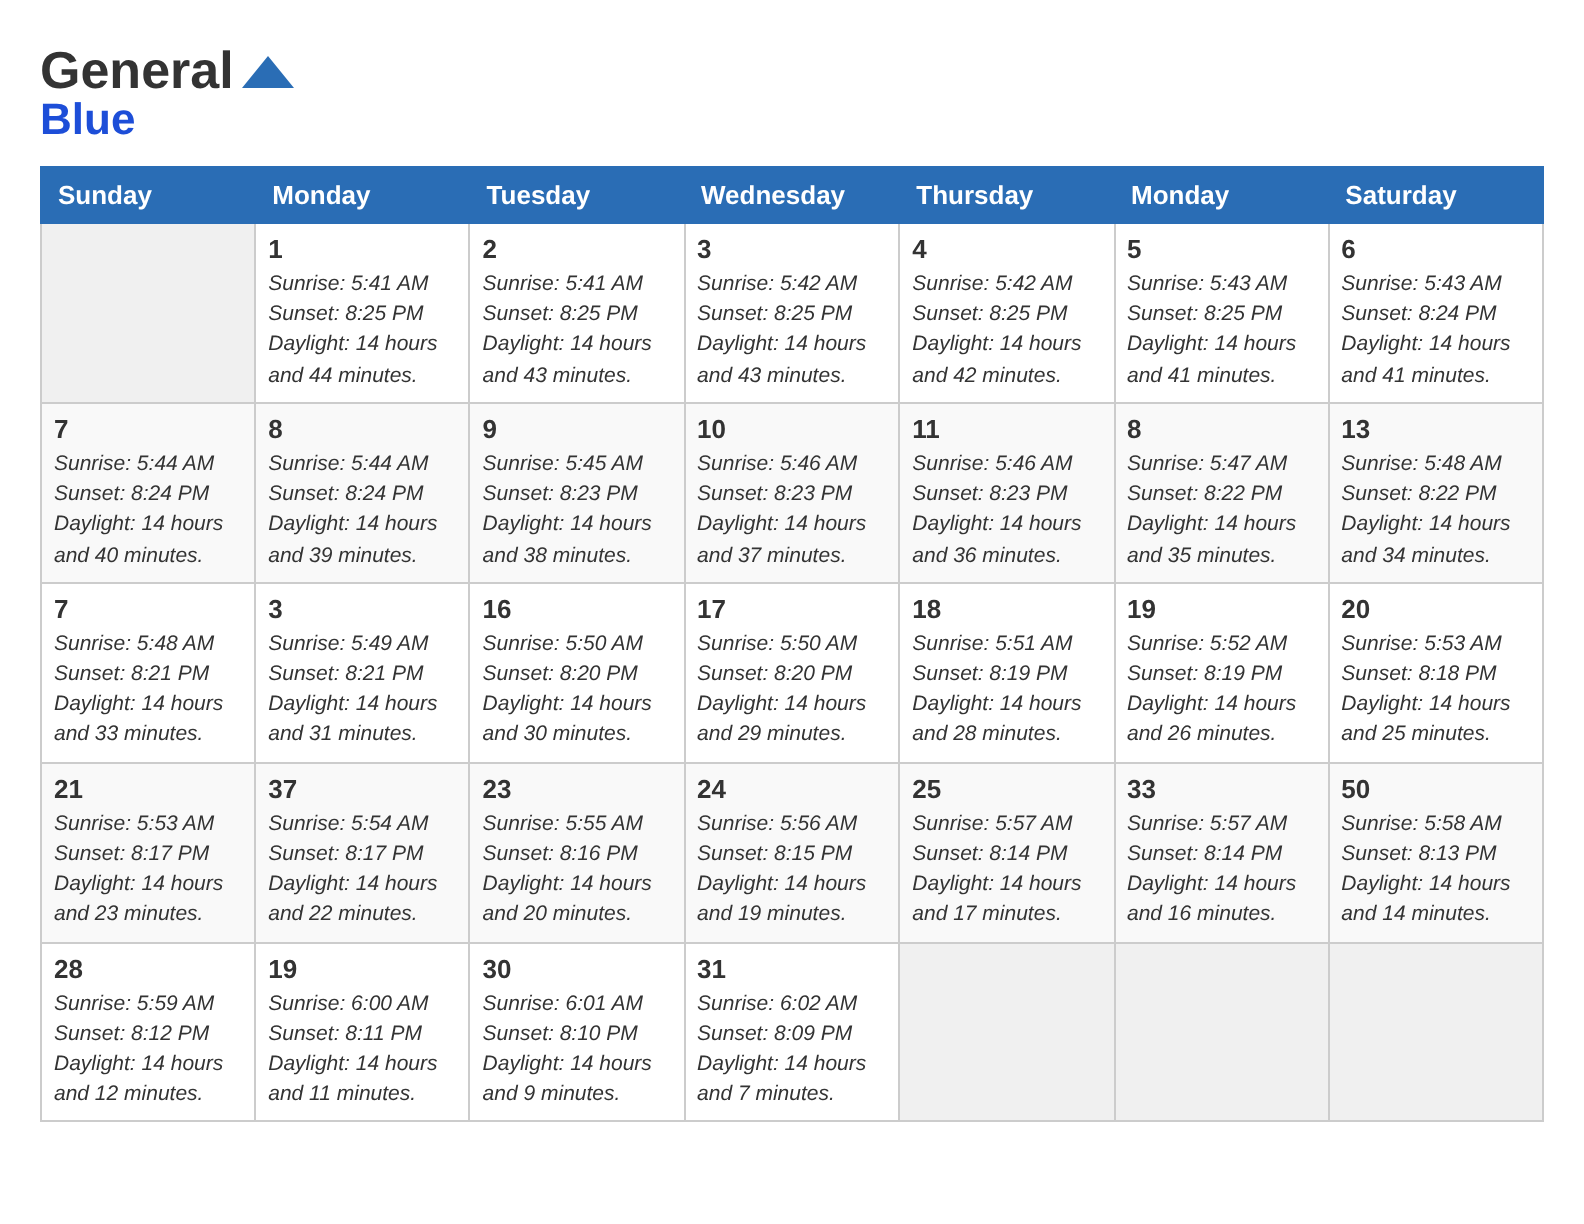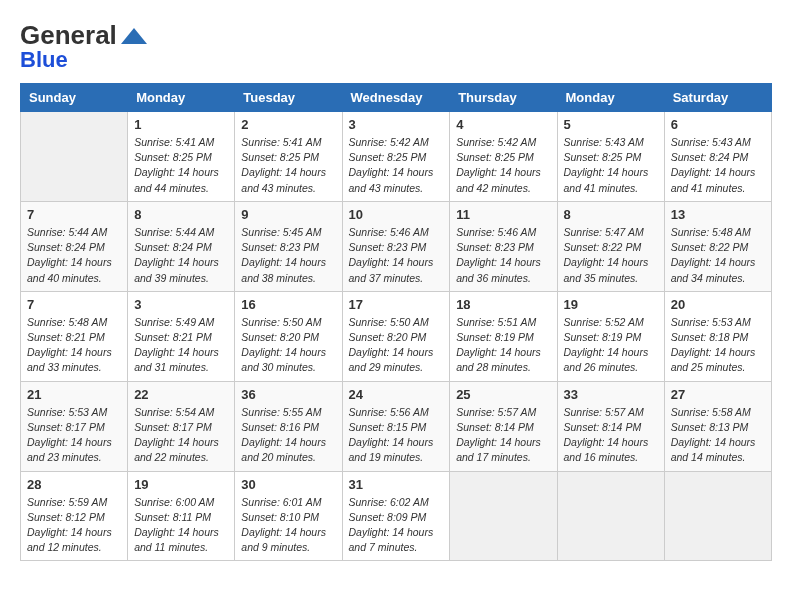--- a/index.html
+++ b/index.html
@@ -211,41 +211,41 @@
           <span class="day-num">20</span>
           <div class="day-info">Sunrise: 5:53 AM<br>Sunset: 8:18 PM<br>Daylight: 14 hours and 25 minutes.</div>
         </td>
       </tr>
       <tr class="week-row">
         <td>
           <span class="day-num">21</span>
           <div class="day-info">Sunrise: 5:53 AM<br>Sunset: 8:17 PM<br>Daylight: 14 hours and 23 minutes.</div>
         </td>
         <td>
-          <span class="day-num">22</span>
+          <span class="day-num">37</span>
           <div class="day-info">Sunrise: 5:54 AM<br>Sunset: 8:17 PM<br>Daylight: 14 hours and 22 minutes.</div>
         </td>
         <td>
-          <span class="day-num">36</span>
+          <span class="day-num">23</span>
           <div class="day-info">Sunrise: 5:55 AM<br>Sunset: 8:16 PM<br>Daylight: 14 hours and 20 minutes.</div>
         </td>
         <td>
           <span class="day-num">24</span>
           <div class="day-info">Sunrise: 5:56 AM<br>Sunset: 8:15 PM<br>Daylight: 14 hours and 19 minutes.</div>
         </td>
         <td>
           <span class="day-num">25</span>
           <div class="day-info">Sunrise: 5:57 AM<br>Sunset: 8:14 PM<br>Daylight: 14 hours and 17 minutes.</div>
         </td>
         <td>
           <span class="day-num">33</span>
           <div class="day-info">Sunrise: 5:57 AM<br>Sunset: 8:14 PM<br>Daylight: 14 hours and 16 minutes.</div>
         </td>
         <td>
-          <span class="day-num">27</span>
+          <span class="day-num">50</span>
           <div class="day-info">Sunrise: 5:58 AM<br>Sunset: 8:13 PM<br>Daylight: 14 hours and 14 minutes.</div>
         </td>
       </tr>
       <tr class="week-row">
         <td>
           <span class="day-num">28</span>
           <div class="day-info">Sunrise: 5:59 AM<br>Sunset: 8:12 PM<br>Daylight: 14 hours and 12 minutes.</div>
         </td>
         <td>
           <span class="day-num">19</span>

